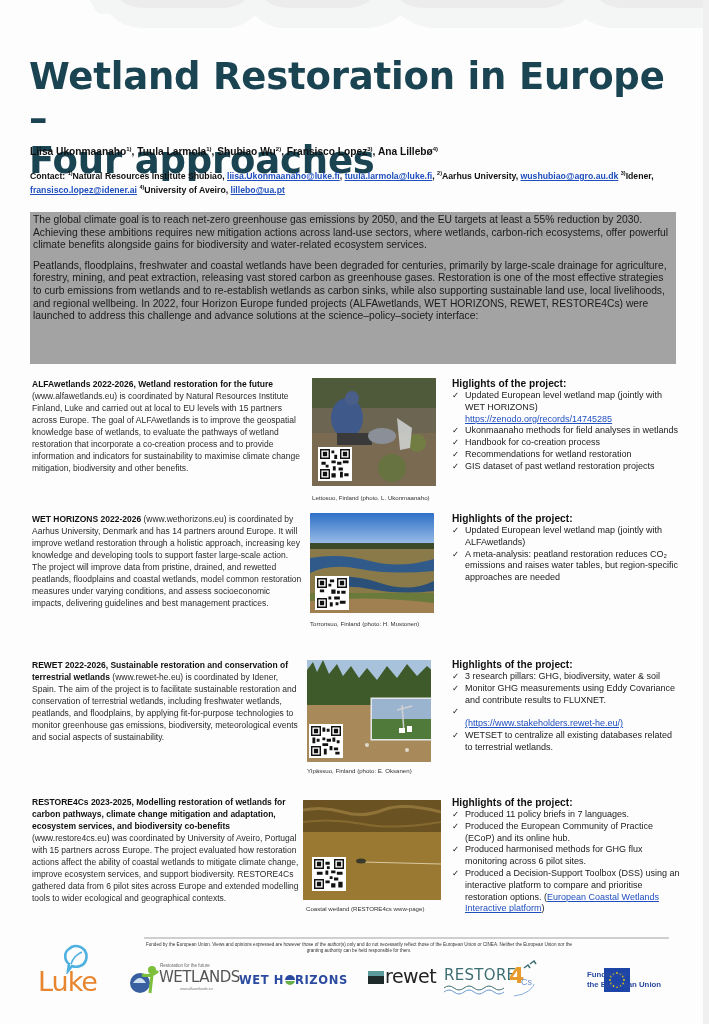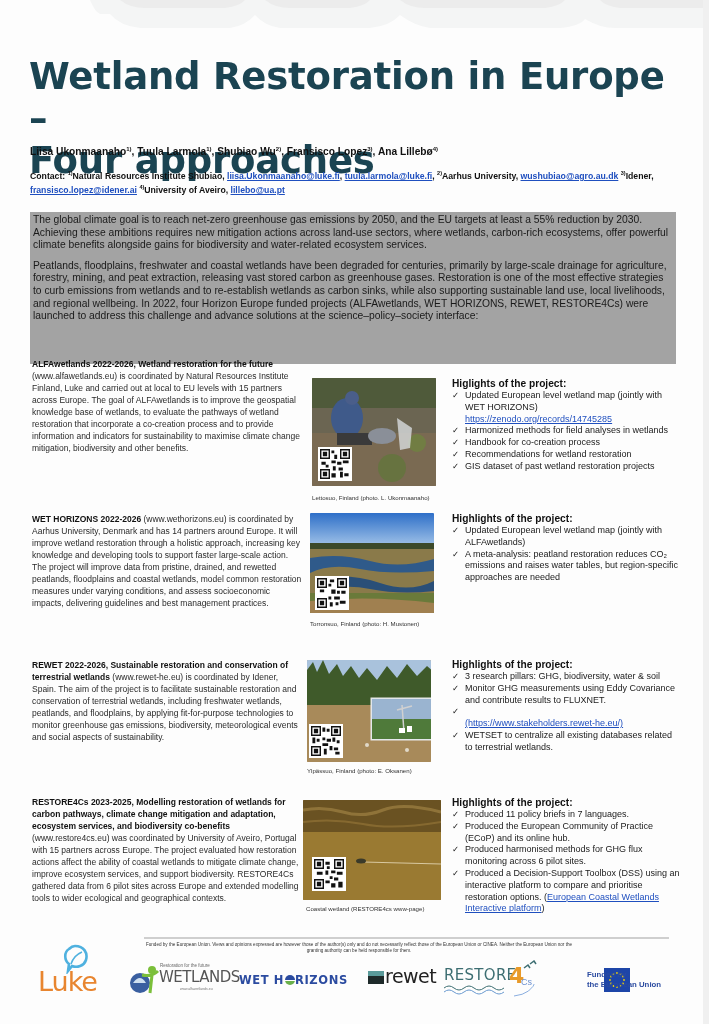--- a/index.html
+++ b/index.html
@@ -81,21 +81,21 @@
   <a>fransisco.lopez@idener.ai</a>
   <sup>4)</sup><span>University of Aveiro,</span>
   <a>lillebo@ua.pt</a>
 </div>
 
 <div class="intro">
   <p>The global climate goal is to reach net-zero greenhouse gas emissions by 2050, and the EU targets at least a 55% reduction by 2030. Achieving these ambitions requires new mitigation actions across land-use sectors, where wetlands,  carbon-rich ecosystems, offer powerful climate benefits alongside gains for biodiversity and water-related ecosystem services.</p>
   <p>Peatlands, floodplains, freshwater and coastal wetlands have been degraded for centuries, primarily by large-scale drainage for agriculture, forestry, mining, and peat extraction, releasing vast stored carbon as greenhouse gases. Restoration is one of the most effective strategies to curb emissions from wetlands and to re-establish wetlands as carbon sinks, while also supporting sustainable land use, local livelihoods, and regional wellbeing. In 2022, four Horizon Europe funded projects (ALFAwetlands, WET HORIZONS, REWET, RESTORE4Cs) were launched to address this challenge and advance solutions at the science–policy–society interface:</p>
 </div>
 
-<div class="proj-text" style="top:358px;">
+<div class="proj-text" style="top:378px;">
   <b>ALFAwetlands 2022-2026, Wetland restoration for the future</b><span> (www.alfawetlands.eu) is coordinated by Natural Resources Institute Finland, Luke and carried out at local to EU levels with 15 partners across Europe. The goal of ALFAwetlands is to improve the geospatial knowledge base of wetlands, to evaluate the pathways of wetland restoration that incorporate a co-creation process and to provide information and indicators for sustainability to maximise climate change mitigation, biodiversity and other benefits.</span>
 </div>
 <div class="photo" style="left:312px; top:378px; height:108px;">
   <svg width="124" height="108" viewBox="0 0 124 108" preserveAspectRatio="none">
     <rect width="124" height="108" fill="#6b6552"></rect>
     <rect y="0" width="124" height="30" fill="#4f5a3a"></rect>
     <rect y="55" width="124" height="53" fill="#7a6a52"></rect>
     <circle cx="20" cy="80" r="10" fill="#5f7a3a" opacity=".7"></circle>
     <circle cx="80" cy="90" r="14" fill="#5a7a35" opacity=".6"></circle>
     <circle cx="105" cy="65" r="9" fill="#6b8a3a" opacity=".6"></circle>
@@ -113,21 +113,21 @@
       <path d="M1 1h5v5H1zM15 1h5v5h-5zM1 15h5v5H1z" fill="#fff"></path>
       <path d="M2 2h3v3H2zM16 2h3v3h-3zM2 16h3v3H2zM8 1h2v2H8zM10 4h2v3h-2zM8 8h3v2H8zM12 9h3v2h-3zM16 8h4v2h-4zM9 12h2v3H9zM13 13h3v2h-3zM8 17h3v3H8zM14 16h2v4h-2zM17 17h3v2h-3zM1 9h3v2H1zM4 11h2v2H4z" fill="#111"></path>
     </svg>
 </div>
 <div class="caption" style="left:312px; top:494px;">Lettosuo, Finland (photo. L. Ukonmaanaho)</div>
 
 <div class="hl" style="top:378px;">
   <h4>Higlights of the project:</h4>
   <ul>
     <li><span>Updated European level wetland map (jointly with WET HORIZONS)</span><br><a>https://zenodo.org/records/14745285</a></li>
-    <li>Harmonized methods for field analyses in wetlands</li>
+    <li>Ukonmaanaho methods for field analyses in wetlands</li>
     <li>Handbook for co-creation process</li>
     <li>Recommendations for wetland restoration</li>
     <li>GIS dataset of past wetland restoration projects</li>
   </ul>
 </div>
 
 <div class="proj-text" style="top:513px;">
   <b>WET HORIZONS 2022-2026</b><span> (www.wethorizons.eu) is coordinated by Aarhus University, Denmark and has 14 partners around Europe. It will improve wetland restoration through a holistic approach, increasing key knowledge and developing tools to support faster large-scale action. The project will improve data from pristine, drained, and rewetted peatlands, floodplains and coastal wetlands, model common restoration measures under varying conditions, and assess socioeconomic impacts, delivering guidelines and best management practices.</span>
 </div>
 <div class="photo" style="left:310px; top:513px; height:100px;">

